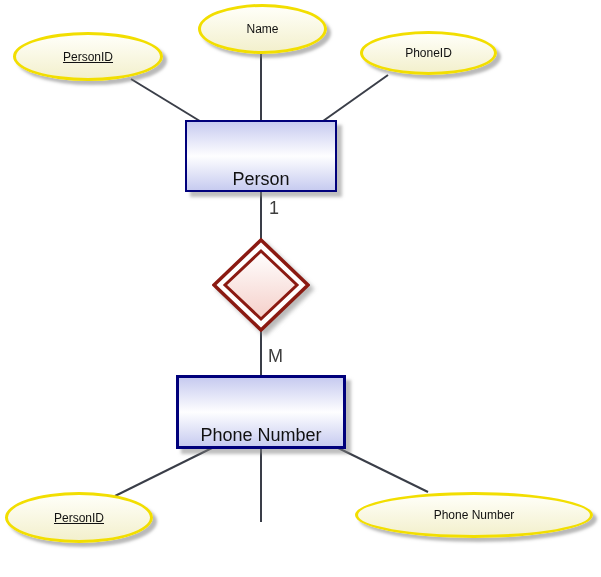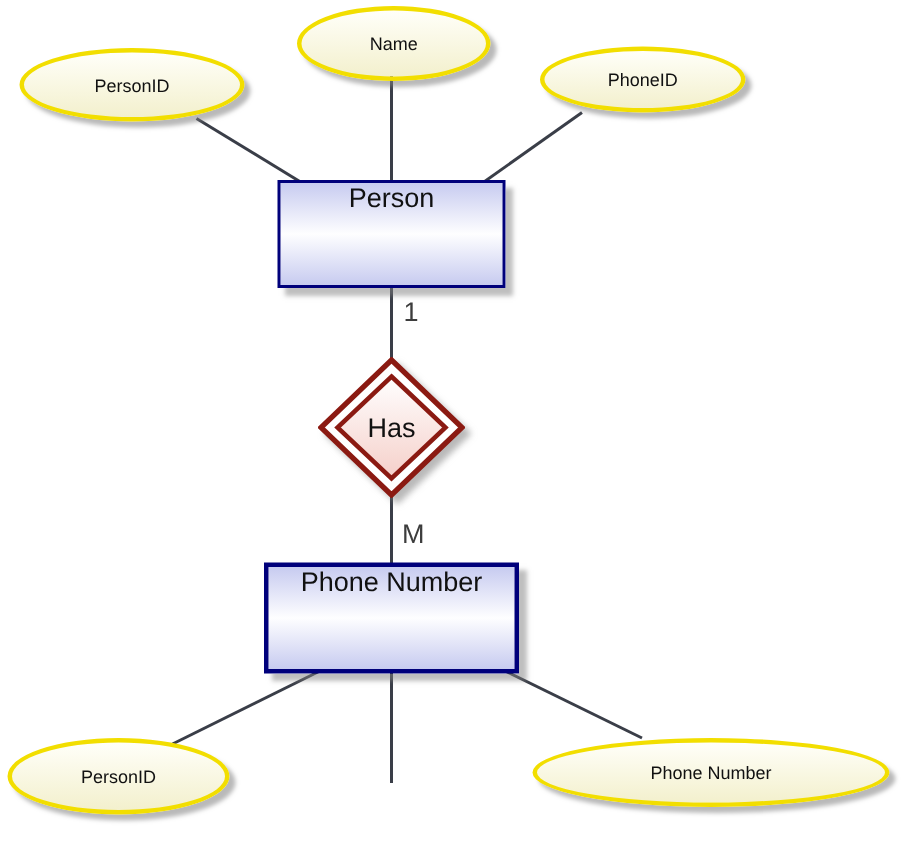--- a/index.html
+++ b/index.html
@@ -31,29 +31,30 @@
     border: 3px solid var(--attribute-border, #f2de00);
     border-radius: 50%;
     background: linear-gradient(180deg, var(--attribute-fill-top, #fffff9) 0%, var(--attribute-fill-bottom, #f3f0cd) 100%);
     box-shadow: 4px 4px 3px rgba(128,128,128,0.55);
     display: flex;
     align-items: center;
     justify-content: center;
     font-size: 12px;
   }
   .attr.key .label {
+    text-decoration: underline;
   }
   .entity {
     position: absolute;
     box-sizing: border-box;
     border: 2px solid var(--entity-border, #00007b);
     background: linear-gradient(180deg, var(--entity-fill-edge, #c7cbf0) 0%, var(--entity-fill-mid, #fefeff) 50%, var(--entity-fill-edge, #c7cbf0) 100%);
     box-shadow: 5px 5px 3px rgba(128,128,128,0.5);
     display: flex;
-    align-items: flex-start;
+    align-items: flex-end;
     justify-content: center;
     font-size: 18px;
   }
   .entity.bold-border {
     border-width: 3px;
   }
   #attr-person-id-top   { left: 13px;  top: 32px;  width: 150px; height: 49px; }
   #attr-name            { left: 198px; top: 4px;   width: 129px; height: 50px; }
   #attr-address         { left: 360px; top: 31px;  width: 137px; height: 44px; }
   #attr-person-id-bottom{ left: 5px;   top: 492px; width: 148px; height: 51px; }
@@ -125,21 +126,20 @@
   <svg id="relationship-diamond-svg" viewBox="0 0 98 94">
     <defs>
       <linearGradient id="diamond-fill" x1="0" y1="0" x2="0" y2="1">
         <stop offset="0" stop-color="#ffffff"></stop>
         <stop offset="1" stop-color="#f5cfc9"></stop>
       </linearGradient>
     </defs>
     <polygon class="diamond-stroke" points="49,2 96,47 49,92 2,47" fill="#ffffff" style="fill:#ffffff" stroke-width="3.5"></polygon>
     <polygon class="diamond-stroke" points="49,13 85,47 49,81 13,47" fill="url(#diamond-fill)" style="fill:url(#diamond-fill)" stroke-width="3"></polygon>
   </svg>
-  <div id="relationship-label">Has</div>
 
   <div id="cardinality-many" class="cardinality">M</div>
 
   <div id="entity-phone-number" class="entity bold-border">
     <span class="label">Phone Number</span>
   </div>
 
   <div id="attr-person-id-bottom" class="attr key">
     <span class="label">PersonID</span>
   </div>

